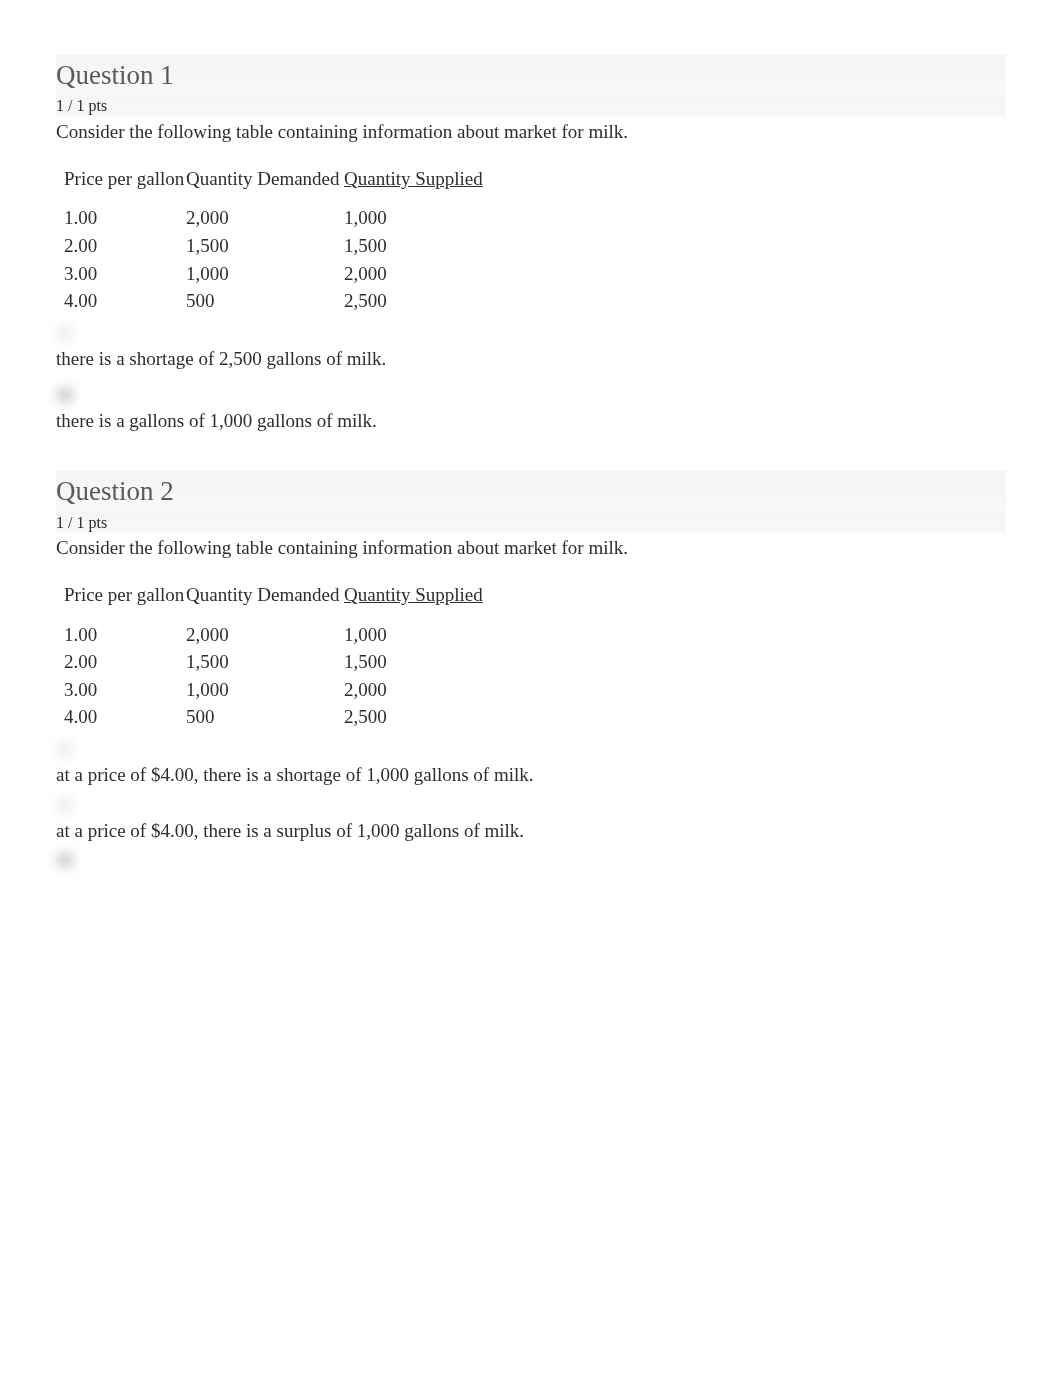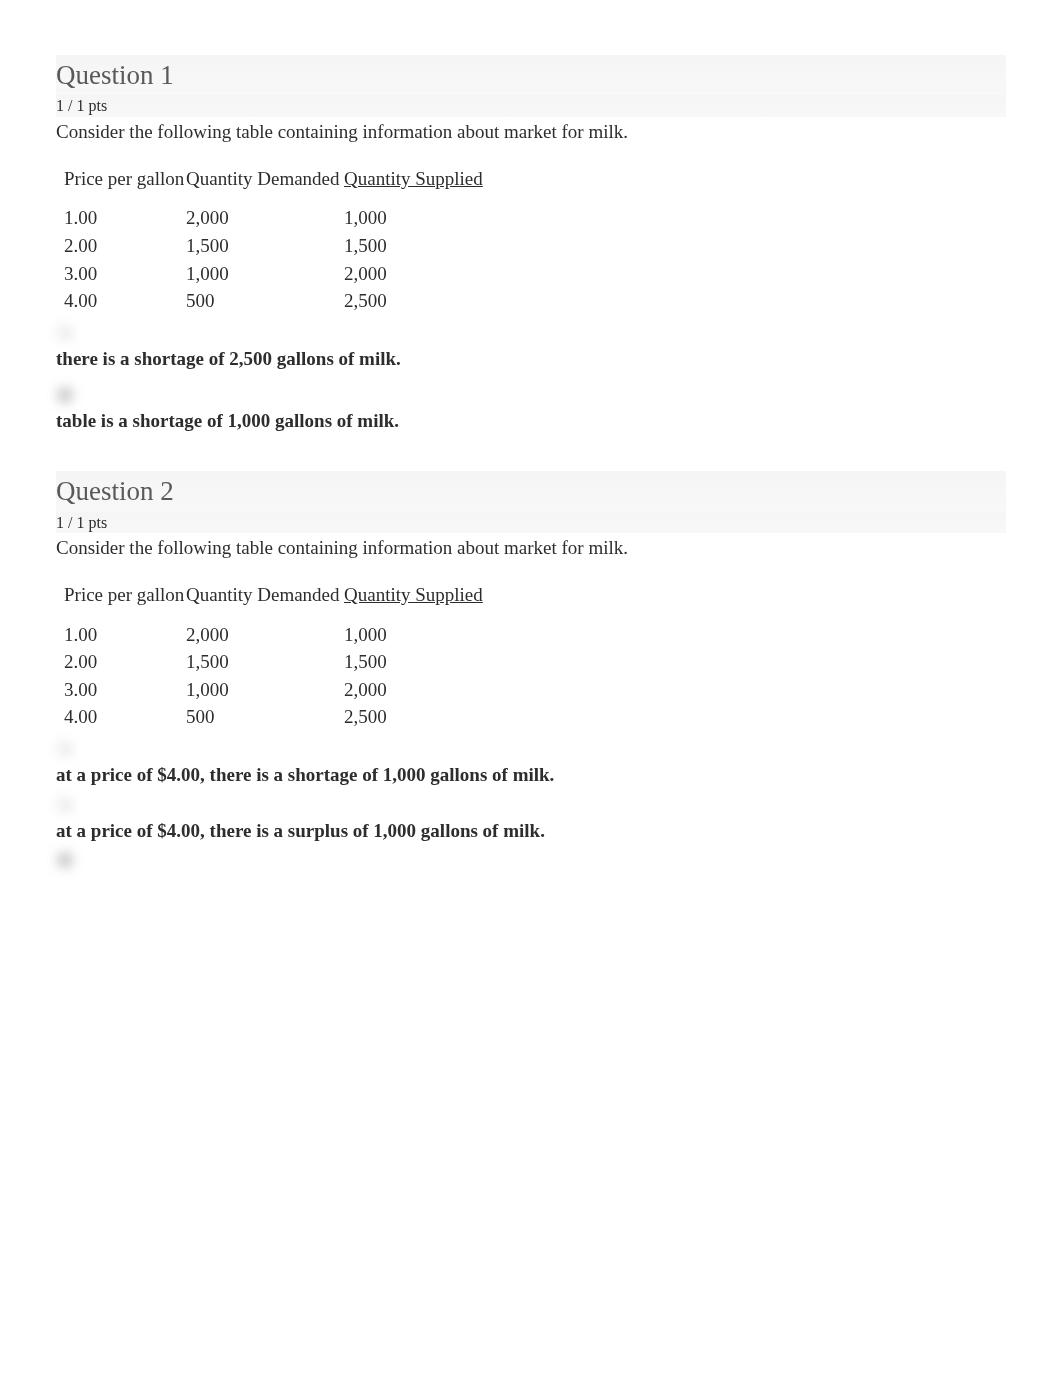--- a/index.html
+++ b/index.html
@@ -72,21 +72,20 @@
       filter: blur(6px);
       opacity: 0.55;
       margin: 8px 0 6px 2px;
     }
     .blur-dot.darker {
       background: #9c9c9c;
       opacity: 0.6;
     }
     .option-text {
       margin-bottom: 16px;
-      font-weight: bold;
     }
     .q2 {
       margin-top: 38px;
     }
     .q2 .option-text {
       margin-bottom: 10px;
     }
   </style>
 </head>
 <body>
@@ -136,21 +135,21 @@
     </tbody>
   </table>
 
 
   <div class="option-block">
     <div class="blur-dot"></div>
     <div class="option-text">there is a shortage of 2,500 gallons of milk.</div>
   </div>
   <div class="option-block">
     <div class="blur-dot darker"></div>
-    <div class="option-text">table is a shortage of 1,000 gallons of milk.</div>
+    <div class="option-text">there is a gallons of 1,000 gallons of milk.</div>
   </div>
 </div>
 
 <div class="q2">
   <div class="question-header">
     <div class="question-title">Question 2</div>
   </div>
   <div class="pts">1 / 1 pts</div>
   <div class="prompt">Consider the following table containing information about market for milk.</div>
 

